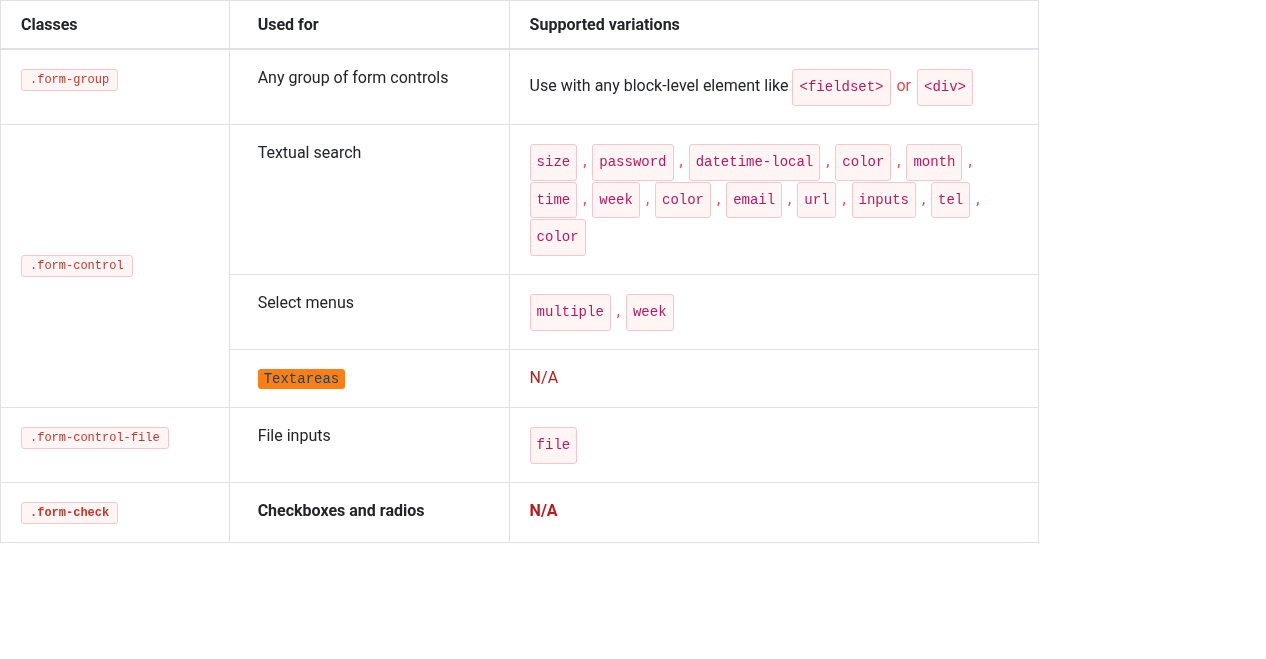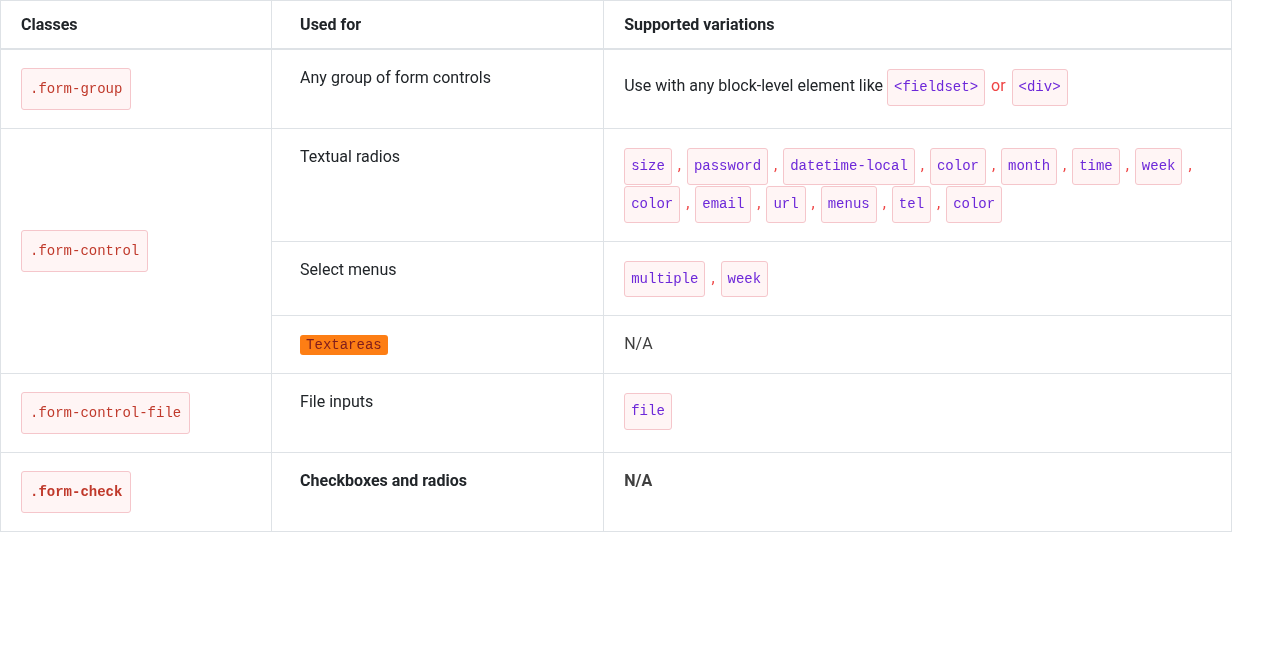--- a/index.html
+++ b/index.html
@@ -9,21 +9,21 @@
     }
 
     body {
       font-family: -apple-system, BlinkMacSystemFont, "Segoe UI", Roboto, "Helvetica Neue", Arial, sans-serif;
       font-size: 16px;
       color: #212529;
       background: #fff;
     }
 
     .table-container {
-      width: 1232px;
+      width: 1039px;
       border: 1px solid #dee2e6;
       border-radius: 0;
     }
 
     table {
       width: 100%;
       border-collapse: collapse;
     }
 
     thead th {
@@ -61,60 +61,60 @@
     }
 
     .col-variations {
       width: 51%;
     }
 
     .code-badge {
       display: inline-block;
       padding: 2px 6px;
       background-color: #fff5f5;
-      color: #6d28d9;
+      color: #be185d;
       font-family: "SFMono-Regular", Consolas, "Liberation Mono", Menlo, monospace;
       font-size: 14px;
       border-radius: 3px;
       border: 1px solid #f5c6cb;
       text-align: center;
     }
 
     .code-badge-orange {
       display: inline-block;
       padding: 2px 6px;
       background-color: #fd7e14;
-      color: #7f1d1d;
+      color: #0c4a6e;
       font-family: "SFMono-Regular", Consolas, "Liberation Mono", Menlo, monospace;
       font-size: 14px;
       border-radius: 3px;
     }
 
     .class-badge {
       display: inline-block;
-      padding: 12px 8px;
+      padding: 3px 8px;
       background-color: #fff5f5;
       color: #c0392b;
       font-family: "SFMono-Regular", Consolas, "Liberation Mono", Menlo, monospace;
-      font-size: 14px;
+      font-size: 12px;
       border-radius: 3px;
       border: 1px solid #f5c6cb;
     }
 
     .variations-cell {
       line-height: 2.2;
     }
 
     .variations-cell span.sep {
       color: #ef4444;
       margin: 0 2px;
     }
 
     .na-text {
-      color: #404040;
+      color: #b91c1c;
     }
 
     thead th.col-classes,
     thead th.col-used-for {
       border-right: 1px solid #dee2e6;
     }
 
     .merged-class-cell {
       vertical-align: middle;
     }
@@ -146,34 +146,34 @@
           <span class="sep"> or </span>
           <span class="code-badge">&lt;div&gt;</span>
         </td>
       </tr>
 
       <tr>
         <td class="col-classes merged-class-cell" rowspan="3">
           <span class="class-badge">.form-control</span>
         </td>
         <td class="col-used-for">
-          <span>Textual radios</span>
+          <span>Textual search</span>
         </td>
         <td class="col-variations variations-cell">
           <span class="code-badge">size</span><span class="sep"> ,</span>
           <span class="code-badge">password</span><span class="sep"> ,</span>
           <span class="code-badge">datetime-local</span><span class="sep"> ,</span>
           <span class="code-badge">color</span><span class="sep"> ,</span>
           <span class="code-badge">month</span><span class="sep"> ,</span>
           <span class="code-badge">time</span><span class="sep"> ,</span>
           <span class="code-badge">week</span><span class="sep"> ,</span>
           <span class="code-badge">color</span><span class="sep"> ,</span>
           <span class="code-badge">email</span><span class="sep"> ,</span>
           <span class="code-badge">url</span><span class="sep"> ,</span>
-          <span class="code-badge">menus</span><span class="sep"> ,</span>
+          <span class="code-badge">inputs</span><span class="sep"> ,</span>
           <span class="code-badge">tel</span><span class="sep"> ,</span>
           <span class="code-badge">color</span>
         </td>
       </tr>
 
       <tr>
         <td class="col-used-for">
           <span>Select menus</span>
         </td>
         <td class="col-variations variations-cell">

